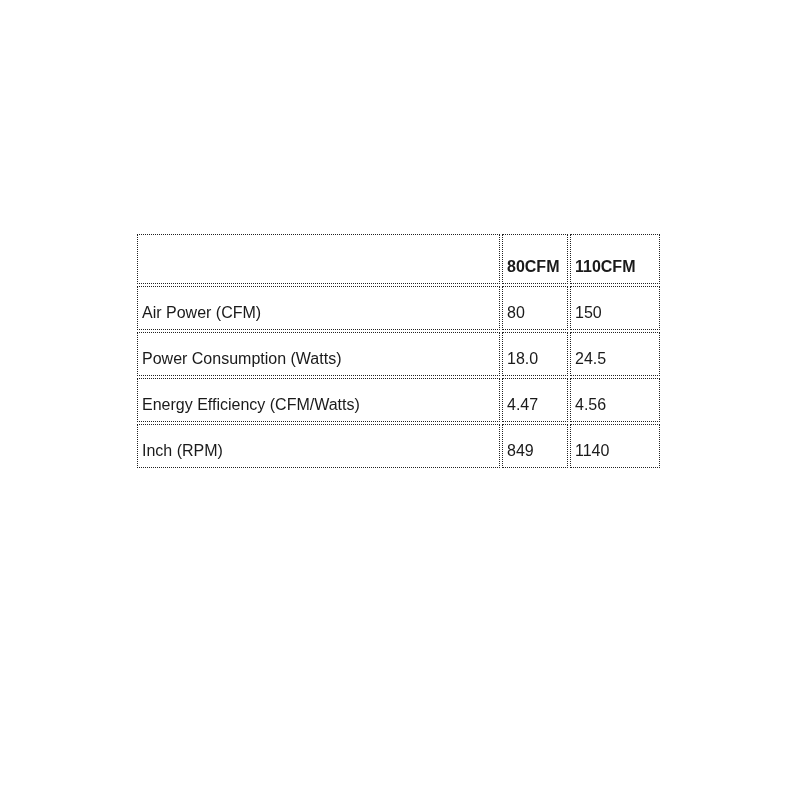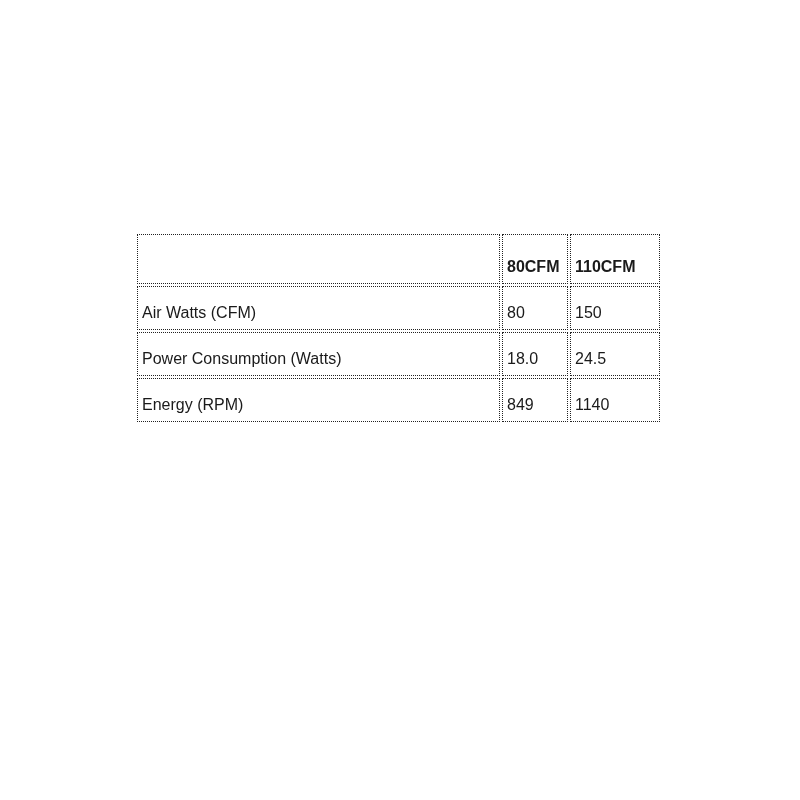--- a/index.html
+++ b/index.html
@@ -67,30 +67,35 @@
       </colgroup>
       <thead>
         <tr>
           <th></th>
           <th>80CFM</th>
           <th>110CFM</th>
         </tr>
       </thead>
       <tbody>
         <tr>
-          <td>Air Watts (CFM)</td>
+          <td>Air Power (CFM)</td>
           <td>80</td>
           <td>150</td>
         </tr>
         <tr>
           <td>Power Consumption (Watts)</td>
           <td>18.0</td>
           <td>24.5</td>
         </tr>
         <tr>
-          <td>Energy (RPM)</td>
+          <td>Energy Efficiency (CFM/Watts)</td>
+          <td>4.47</td>
+          <td>4.56</td>
+        </tr>
+        <tr>
+          <td>Inch (RPM)</td>
           <td>849</td>
           <td>1140</td>
         </tr>
       </tbody>
     </table>
   </div>
 </div>
 
 </body></html>

